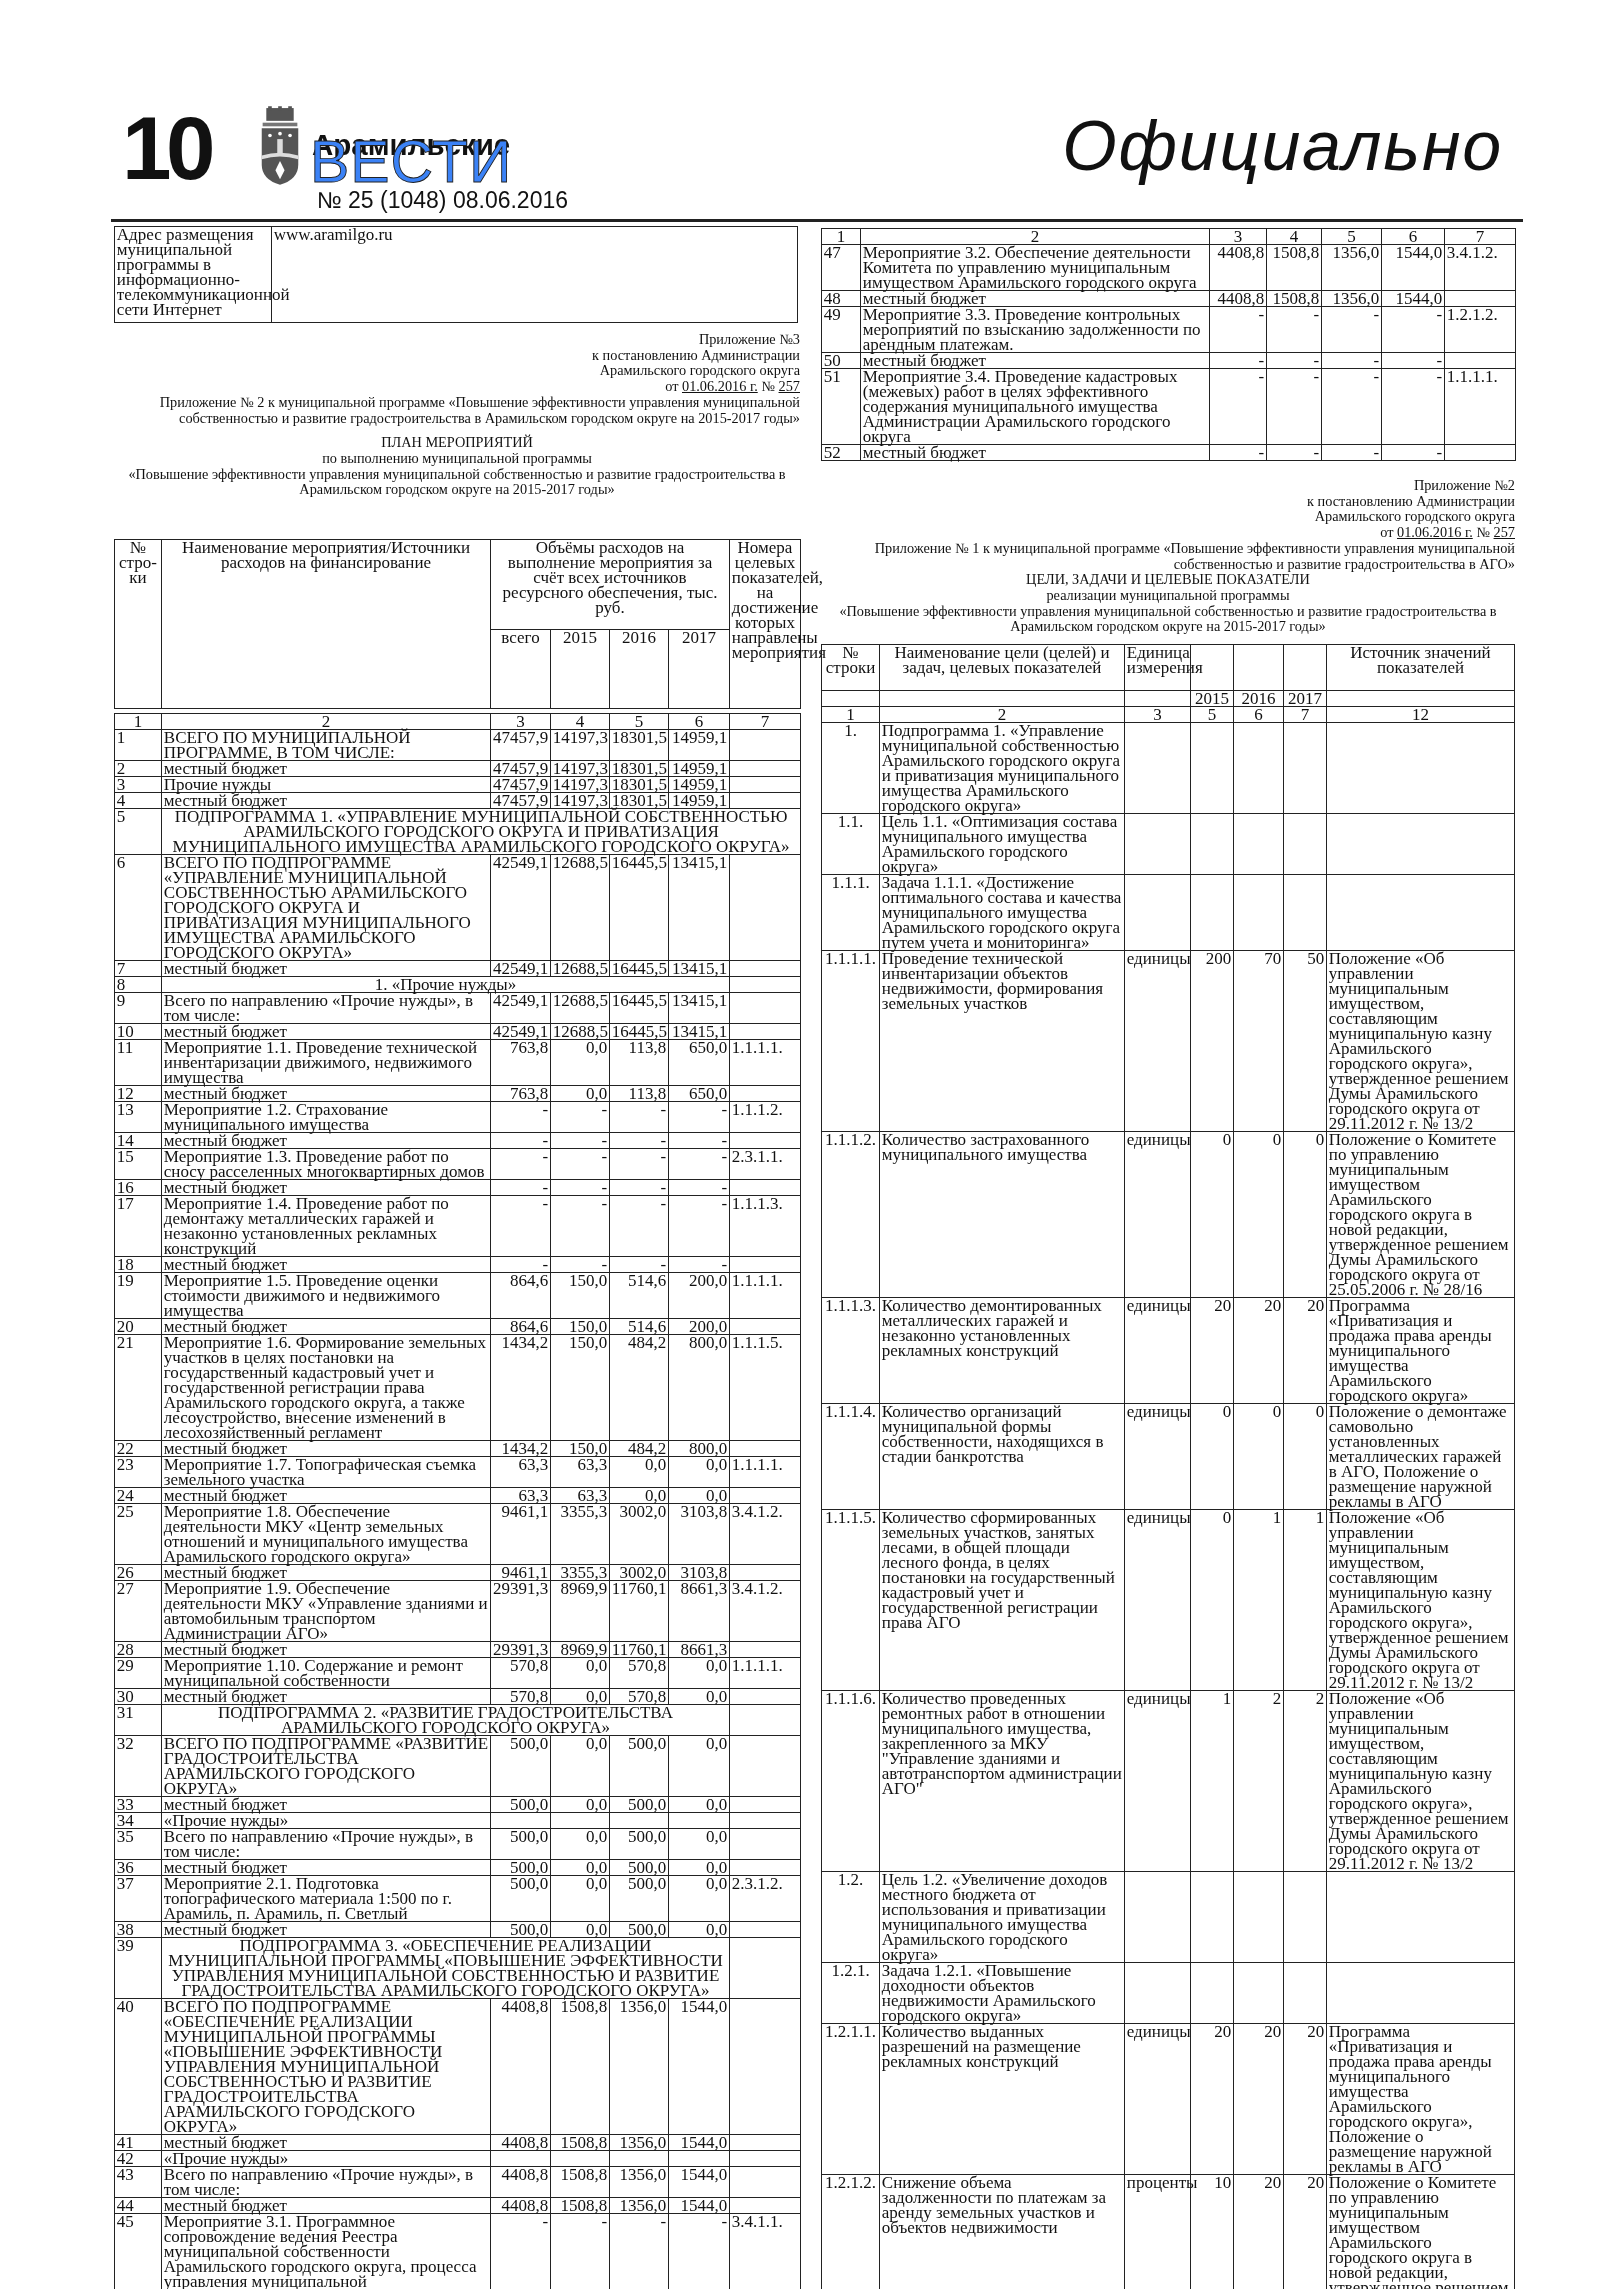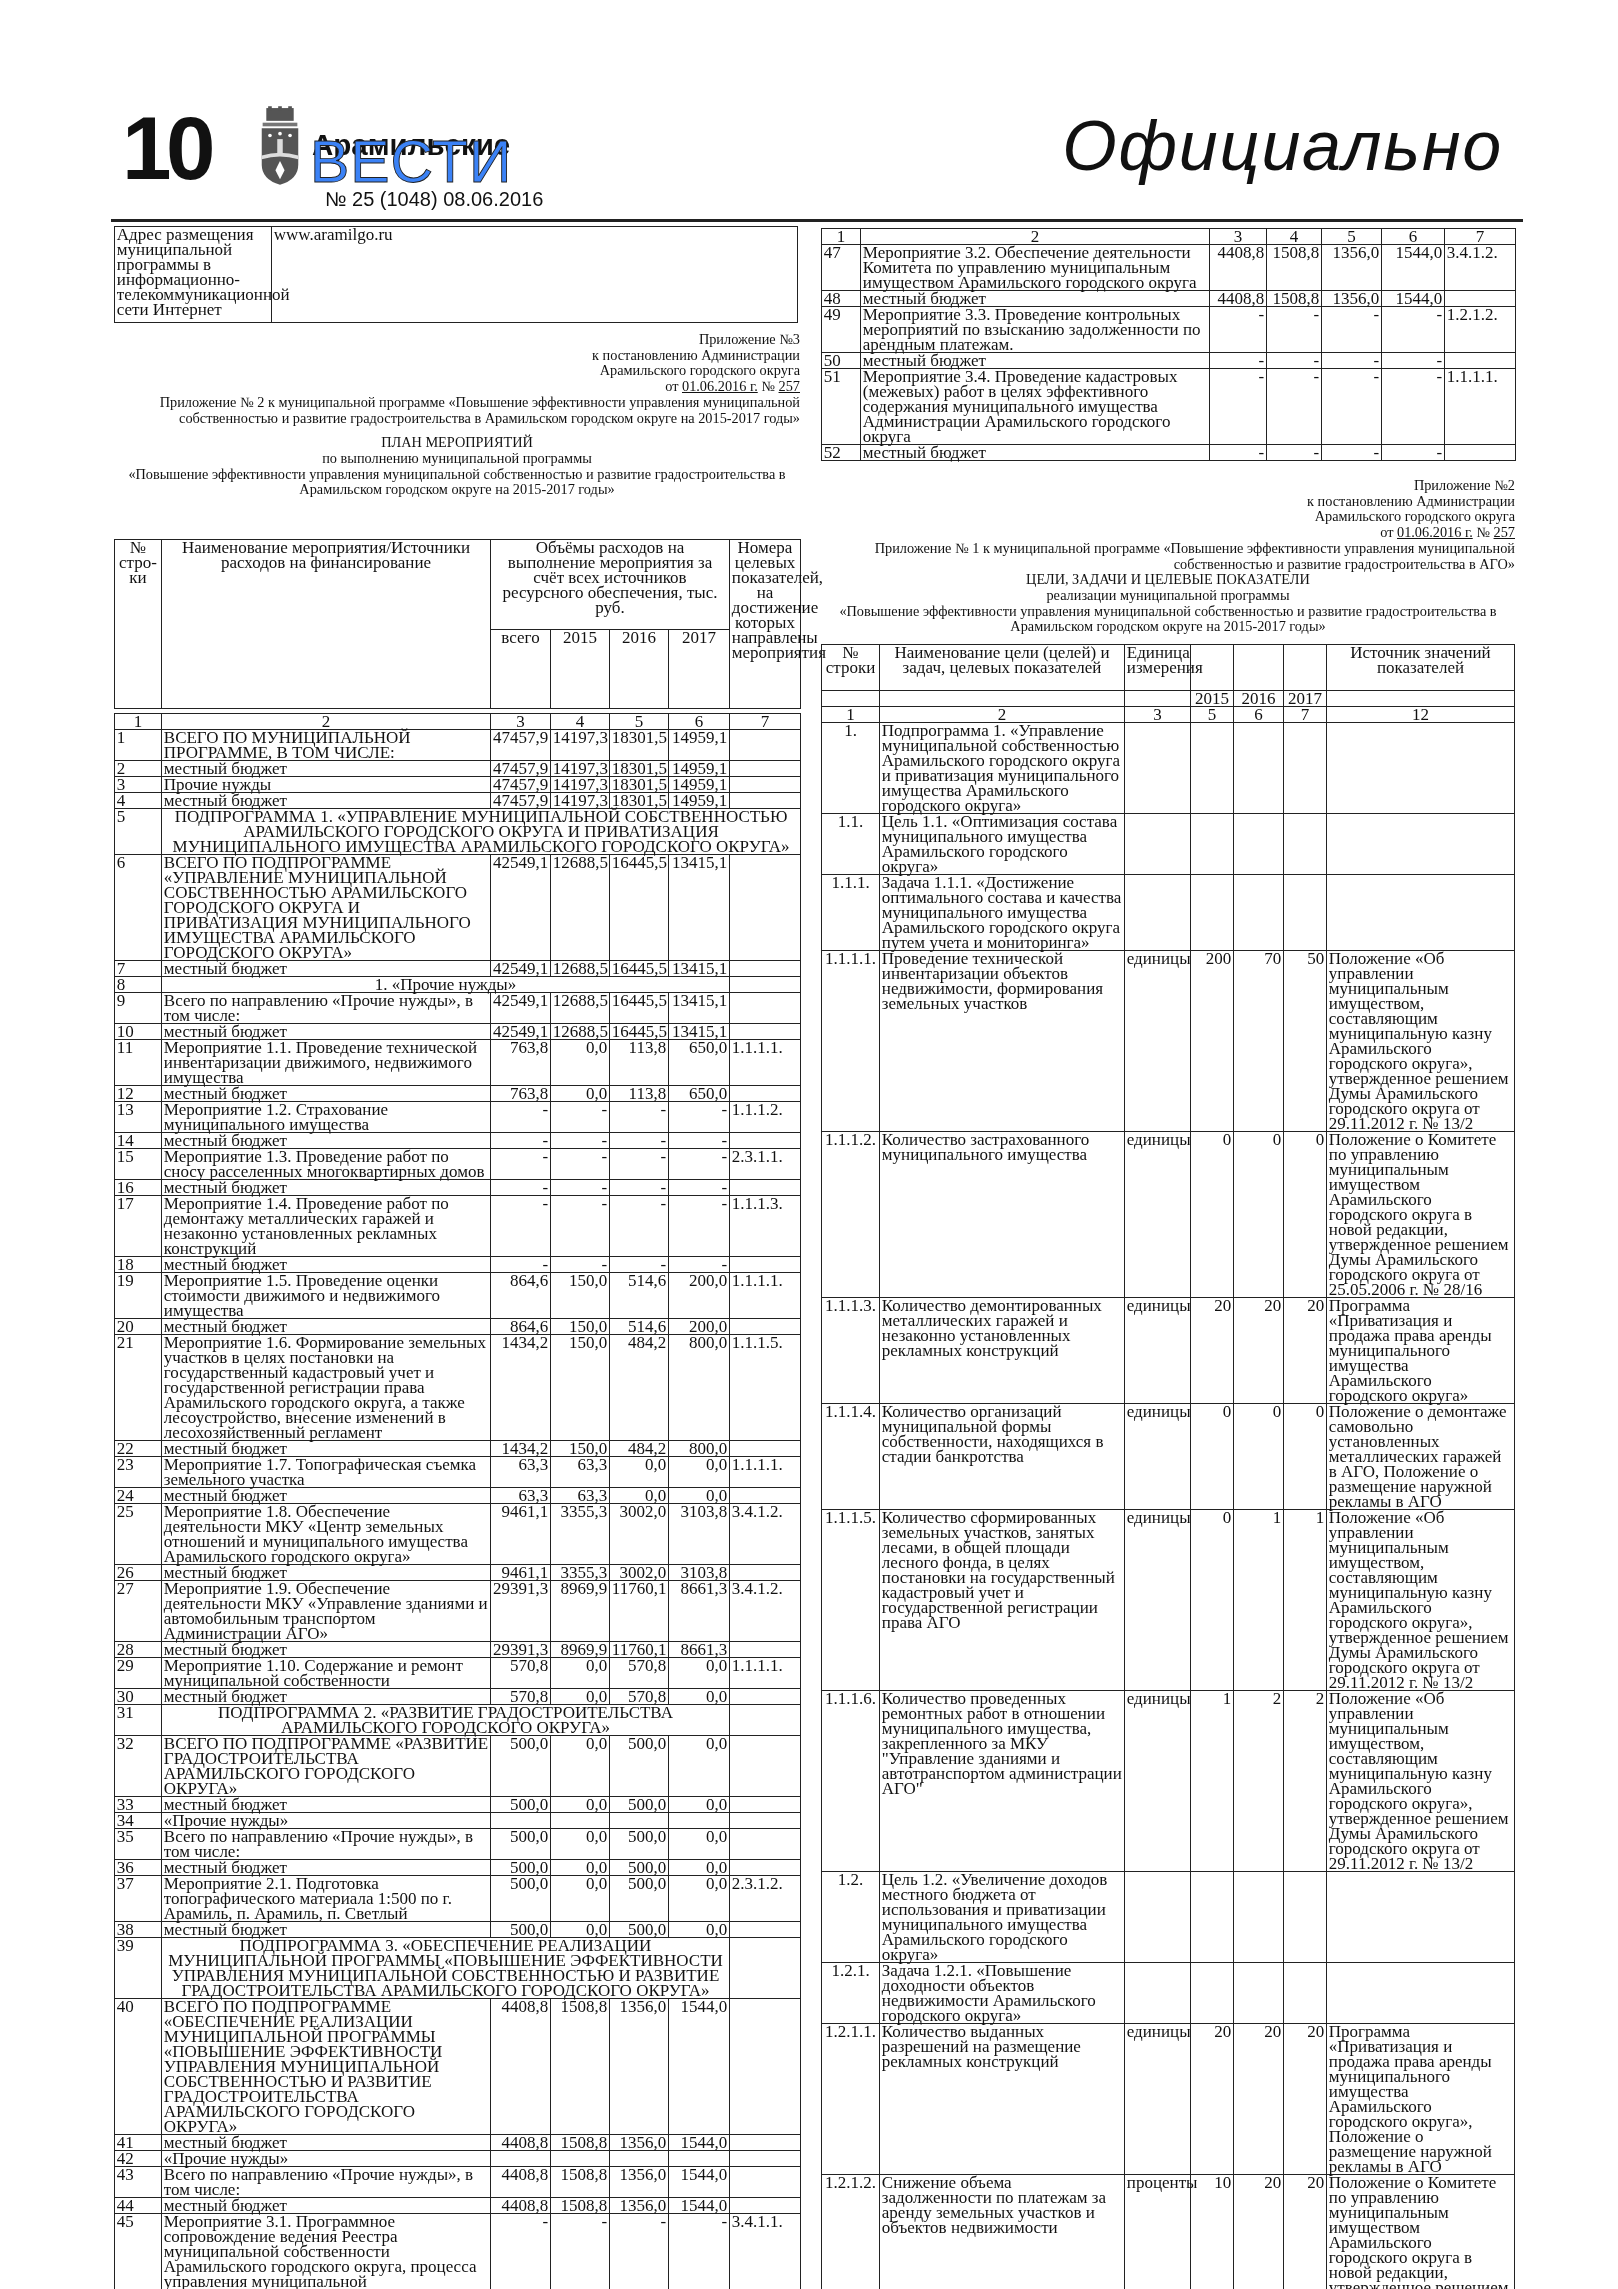--- a/index.html
+++ b/index.html
@@ -4,21 +4,21 @@
 <style>
   * { box-sizing: border-box; margin: 0; padding: 0; }
   html, body { width: 1619px; height: 2290px; background: #ffffff; }
   body { position: relative; font-family: "Liberation Serif", "DejaVu Serif", serif; color: #111; overflow: hidden; }
 
   .masthead { position: absolute; left: 111px; top: 102px; width: 1412px; height: 115px; }
   .page-num { position: absolute; left: 11px; top: 1.8px; font-family: "Liberation Sans", sans-serif; font-weight: bold; font-size: 89px; letter-spacing: -5.5px; line-height: 1; }
   .crest { position: absolute; left: 148px; top: 3.7px; width: 42px; height: 79px; }
   .brand-top { position: absolute; left: 201px; top: 3.7px; font-family: "Liberation Sans", sans-serif; font-weight: bold; font-size: 29.5px; line-height: 1; margin-top: 24px; }
   .brand-main { position: absolute; left: 199px; top: 31px; font-family: "Liberation Sans", sans-serif; font-weight: normal; font-size: 59px; line-height: 1; color: #3b82f6; letter-spacing: 0.9px; -webkit-text-stroke: 0.9px #222; }
-  .issue { position: absolute; left: 214px; top: 87px; font-size: 20px; line-height: 1; font-family: "Liberation Sans Narrow", "Liberation Sans", sans-serif; }
+  .issue { position: absolute; left: 206px; top: 87px; font-size: 23px; line-height: 1; font-family: "Liberation Sans Narrow", "Liberation Sans", sans-serif; }
   .section-title { position: absolute; right: 20px; top: 9.2px; font-family: Liberation Sans, sans-serif; font-style: italic; font-size: 70px; line-height: 1; letter-spacing: 1.8px; }
   .rule { position: absolute; left: 111px; top: 219px; width: 1412px; height: 2.8px; background: #222; }
 
   table { border-collapse: collapse; table-layout: fixed; position: absolute; font-size: 17px; line-height: 15px; }
   td, th { border: 0.9px solid #222; vertical-align: top; padding: 0 1.8px; font-weight: normal; }
   .num { text-align: right; }
   .ctr { text-align: center; }
 
   .addr-table { left: 114px; top: 226px; width: 684px; }
   .addr-table td { border: 1.4px solid #222; }

